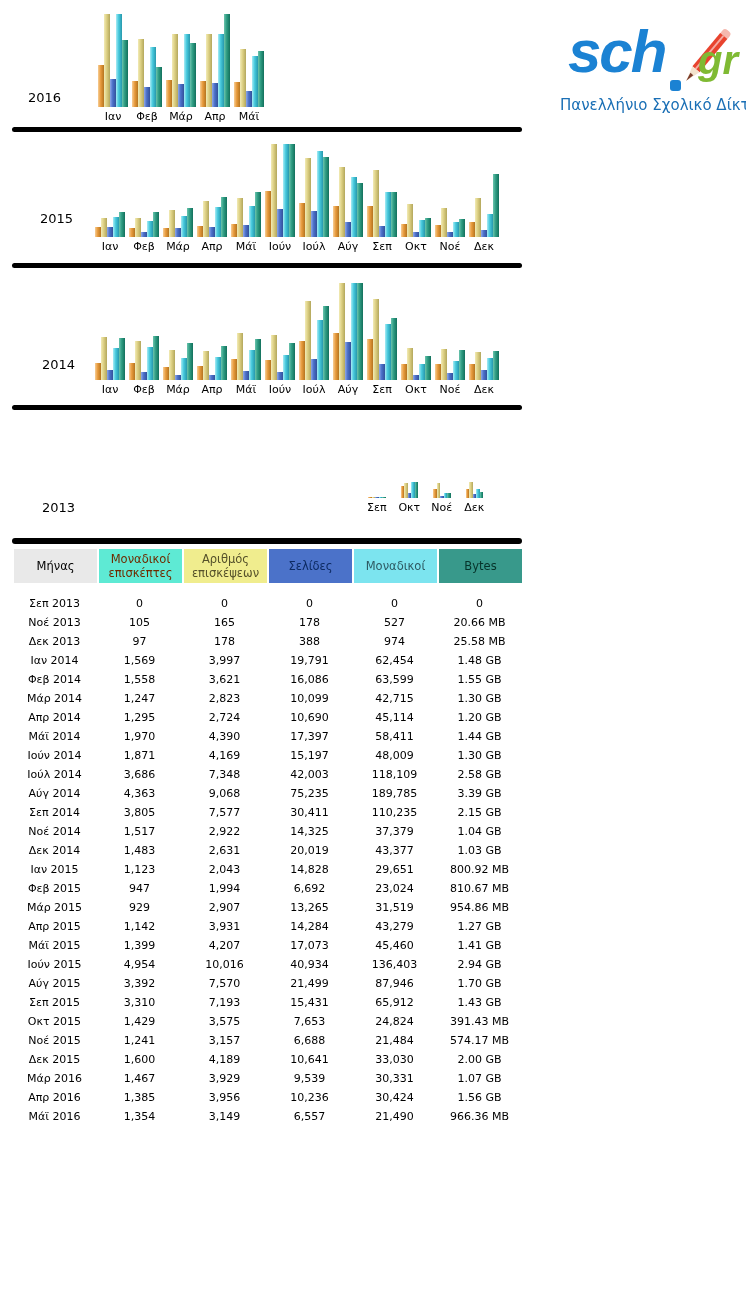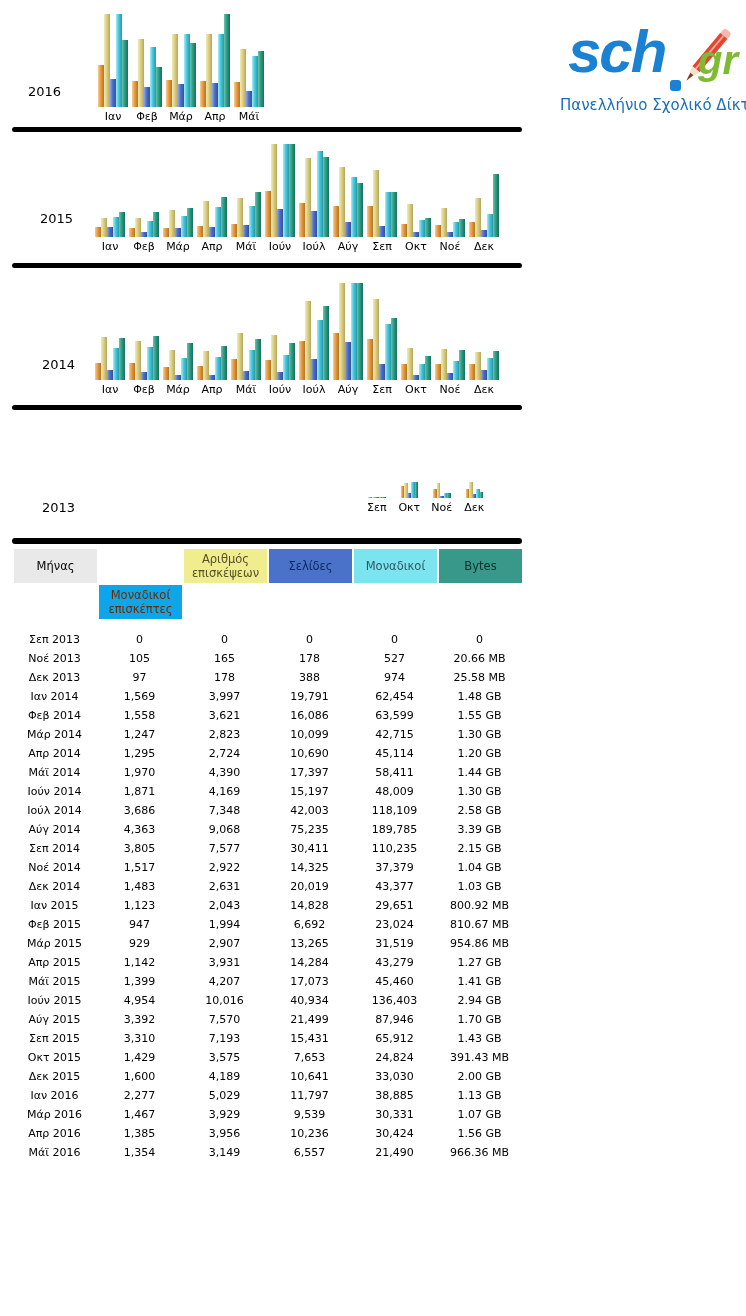--- a/index.html
+++ b/index.html
@@ -8,21 +8,21 @@
     font-family:"DejaVu Sans",sans-serif;color:#000;overflow:hidden;
   }
   
   .chart{position:absolute;}
   .bars-row{display:flex;align-items:flex-end;}
   .bar-group{display:flex;flex-direction:column;align-items:center;}
   .bars{display:flex;align-items:flex-end;width:100%;}
   .bar{display:block;}
   .month-label{font-size:11px;line-height:13px;margin-top:3px;white-space:nowrap;color:#000;}
   .year-label{position:absolute;font-size:13px;color:#000;}
-  .yl-2016{left:28px;top:84px;}
+  .yl-2016{left:28px;top:90px;}
   .yl-2015{left:40px;top:211px;}
   .yl-2014{left:42px;top:357px;}
   .yl-2013{left:42px;top:500px;}
   .divider{position:absolute;left:12px;width:510px;background:#000;border-radius:3px;}
   .dv1{top:127px;height:5px;}
   .dv2{top:263px;height:5px;}
   .dv3{top:405px;height:5px;}
   .dv4{top:538px;height:6px;}
   
   .logo{position:absolute;left:560px;top:20px;width:182px;height:100px;cursor:pointer;}
@@ -414,21 +414,21 @@
     <polygon id="p-wood" points="6,44 14,44 10,57" fill="#f3e3cd"></polygon>
     <polygon id="p-lead" points="8.4,49.5 11.6,49.5 10,57" fill="#7a3b2a"></polygon>
   </svg>
   <span class="logo-gr" style="color: rgb(127, 186, 51);">gr</span>
   <div class="logo-tagline" style="color: rgb(26, 111, 181);">Πανελλήνιο Σχολικό Δίκτυο</div>
 </div>
 
 <div class="table">
   <div class="thead">
       <div class="th" style="background: rgb(233, 233, 233); color: rgb(0, 0, 0);">Μήνας</div>
-      <div class="th" style="background: #0ea5e9; color: rgb(110, 43, 0); margin-top: 36px;">Μοναδικοί επισκέπτες</div>
+      <div class="th" style="background: #5eead4; color: rgb(110, 43, 0);">Μοναδικοί επισκέπτες</div>
       <div class="th" style="background: rgb(240, 237, 142); color: rgb(85, 81, 42);">Αριθμός επισκέψεων</div>
       <div class="th" style="background: rgb(75, 114, 201); color: rgb(13, 43, 99);">Σελίδες</div>
       <div class="th" style="background: rgb(124, 228, 239); color: rgb(46, 90, 99);">Μοναδικοί</div>
       <div class="th" style="background: rgb(56, 153, 139); color: rgb(6, 51, 42);">Bytes</div>
     </div>
   <div class="tbody">
       <div class="tr">
         <div class="td">Σεπ 2013</div>
         <div class="td">0</div>
         <div class="td">0</div>
@@ -606,36 +606,36 @@
       </div>
       <div class="tr">
         <div class="td">Οκτ 2015</div>
         <div class="td">1,429</div>
         <div class="td">3,575</div>
         <div class="td">7,653</div>
         <div class="td">24,824</div>
         <div class="td">391.43 MB</div>
       </div>
       <div class="tr">
+        <div class="td">Νοέ 2015</div>
+        <div class="td">1,241</div>
+        <div class="td">3,157</div>
+        <div class="td">6,688</div>
+        <div class="td">21,484</div>
+        <div class="td">574.17 MB</div>
+      </div>
+      <div class="tr">
         <div class="td">Δεκ 2015</div>
         <div class="td">1,600</div>
         <div class="td">4,189</div>
         <div class="td">10,641</div>
         <div class="td">33,030</div>
         <div class="td">2.00 GB</div>
       </div>
       <div class="tr">
-        <div class="td">Ιαν 2016</div>
-        <div class="td">2,277</div>
-        <div class="td">5,029</div>
-        <div class="td">11,797</div>
-        <div class="td">38,885</div>
-        <div class="td">1.13 GB</div>
-      </div>
-      <div class="tr">
         <div class="td">Μάρ 2016</div>
         <div class="td">1,467</div>
         <div class="td">3,929</div>
         <div class="td">9,539</div>
         <div class="td">30,331</div>
         <div class="td">1.07 GB</div>
       </div>
       <div class="tr">
         <div class="td">Απρ 2016</div>
         <div class="td">1,385</div>

